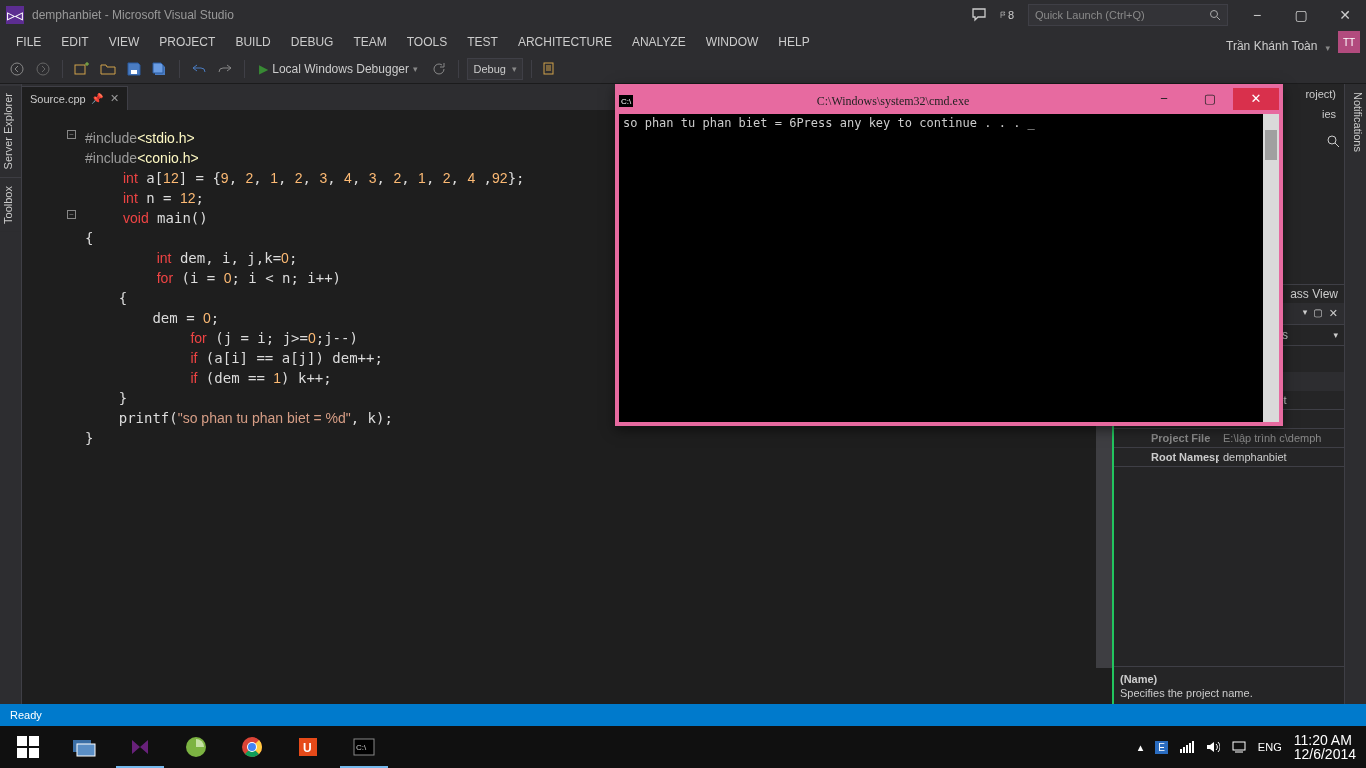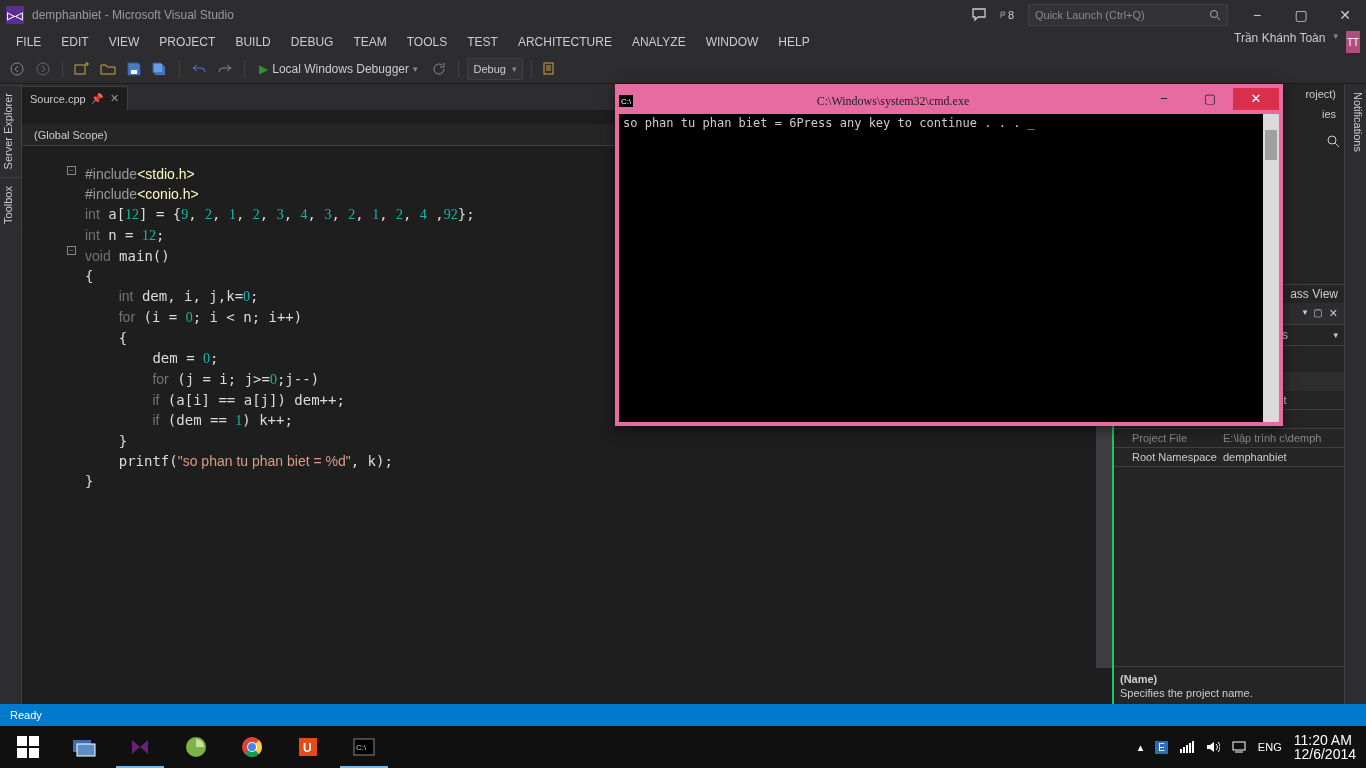--- a/index.html
+++ b/index.html
@@ -7,59 +7,59 @@
 .titlebar { height:30px; background:#2d2d30; display:flex; align-items:center; padding:0 6px; color:#999; }
 .titlebar .vs-logo { width:18px; height:18px; margin-right:8px; background:#5c2d91; display:inline-flex; align-items:center; justify-content:center; color:#fff; font-size:10px; font-weight:bold; }
 .titlebar .title { flex:0 0 auto; font-size:12px; }
 .titlebar .spacer { flex:1; }
 .titlebar .tctrls { display:flex; align-items:center; gap:14px; }
 .titlebar .tctrls .ico { width:14px; height:14px; color:#ccc; cursor:pointer; }
 .titlebar .ql { width:200px; height:22px; background:#333337; border:1px solid #3f3f46; color:#999; padding:0 6px; font-size:11px; display:flex; align-items:center; justify-content:space-between; }
 .titlebar .winbtn { width:30px; text-align:center; color:#ccc; cursor:pointer; font-size:14px; }
 .menubar { height:24px; background:#2d2d30; display:flex; align-items:center; padding:0 6px; }
 .menubar .m { padding:3px 10px; font-size:12px; color:#ccc; cursor:pointer; }
-.menubar .right { margin-left:auto; display:flex; align-items:flex-start; gap:8px; }
+.menubar .right { margin-left:auto; display:flex; align-items:flex-end; gap:8px; }
 .menubar .user { color:#ccc; font-size:12px; }
-.menubar .userbox { width:14px; height:22px; background:#b24b7e; color:#fff; font-size:10px; display:flex; align-items:center; justify-content:center; }
+.menubar .userbox { width:22px; height:22px; background:#b24b7e; color:#fff; font-size:10px; display:flex; align-items:center; justify-content:center; }
 .toolbar { height:30px; background:#2d2d30; border-bottom:1px solid #1b1b1c; display:flex; align-items:center; padding:0 6px; gap:4px; }
 .toolbar .tb { width:22px; height:22px; display:flex; align-items:center; justify-content:center; color:#ccc; cursor:pointer; }
 .toolbar .sep { width:1px; height:18px; background:#3f3f46; margin:0 4px; }
 .toolbar .dbg-btn { display:flex; align-items:center; gap:4px; padding:0 6px; height:22px; cursor:pointer; }
 .toolbar .dbg-btn .tri { color:#388a34; }
 .toolbar .combo { background:#333337; border:1px solid #3f3f46; height:22px; padding:0 6px; display:flex; align-items:center; gap:6px; font-size:11px; color:#ccc; cursor:pointer; }
 .workarea { position:absolute; top:84px; left:0; right:0; bottom:42px; display:flex; }
 .leftrails { width:22px; background:#2d2d30; border-right:1px solid #3f3f46; display:flex; flex-direction:column; }
 .leftrails .rail { writing-mode:vertical-rl; transform:rotate(180deg); padding:8px 2px; font-size:11px; color:#ccc; cursor:pointer; background:#2d2d30; border-bottom:1px solid #3f3f46;}
 .editor-area { flex:1; display:flex; flex-direction:column; background:#1e1e1e;gap:14px; }
 .doc-tabs { height:26px; background:#2d2d30; display:flex; align-items:flex-end; }
 .doc-tab { height:24px; background:#1e1e1e; border-top:1px solid #3f3f46; border-right:1px solid #3f3f46; padding:0 8px; display:flex; align-items:center; gap:6px; font-size:11px; color:#ccc; cursor:pointer; }
 .doc-tab .x { color:#999; cursor:pointer; }
 .scope-bar { height:22px; background:#252526; border-bottom:1px solid #3f3f46; display:flex; align-items:center; padding:0 12px; font-size:11px; color:#ccc; }
 .code-area { flex:1; position:relative; overflow:hidden; background:#1e1e1e; }
 .code-gutter { position:absolute; left:0; top:0; bottom:0; width:55px; background:#1e1e1e; }
 .code-text { position:absolute; left:55px; right:0; top:0; bottom:0; font-family:Consolas,monospace; font-size:14px; line-height:20px; white-space:pre; color:#dcdcdc; padding:4px 8px; }
 .outline-toggle { position:absolute; left:45px; top:0; bottom:0; width:10px;}
 .outline-toggle .sq { position:absolute; width:9px; height:9px; border:1px solid #888; background:#1e1e1e; font-size:8px; line-height:7px; text-align:center; color:#888;}
-.kw { color:#737373; }
+.kw { color:#ef4444;margin-left:38px; }
 .str { color:#d69d85; }
 .pre { color:#9b9b9b; }
 .inc { color:#fef9c3; }
-.num { color:#14b8a6;font-family:Liberation Serif, serif; }
+.num { color:#fdba74; }
 .zoom-bar { height:22px; background:#1e1e1e; border-top:1px solid #3f3f46; display:flex; align-items:center; padding:0 8px; font-size:11px; color:#ccc; gap:6px;}
 .rightpanes { width:232px; background:#252526; border-left:2px solid #22c55e; display:flex; flex-direction:column; }
 .rightrail { width:22px; background:#2d2d30; border-left:1px solid #3f3f46; display:flex; flex-direction:column; }
 .rightrail .rail { writing-mode:vertical-rl; padding:8px 2px; font-size:11px; color:#ccc; cursor:pointer; }
 .pane-header { height:22px; background:#2d2d30; display:flex; align-items:center; padding:0 6px; font-size:11px; color:#ccc; justify-content:space-between; border-bottom:1px solid #3f3f46;}
 .pane-toolbar { height:26px; display:flex; align-items:center; padding:0 4px; gap:4px; }
 .pane-toolbar .pico { width:20px; height:20px; border:1px solid transparent; display:flex; align-items:center; justify-content:center; cursor:pointer; color:#ccc; font-size:11px;}
 .pane-toolbar .pico.active { border:1px solid #555; background:#3f3f46;}
 .prop-grid { flex:1; font-size:11px; }
 .prop-cat { background:#2d2d30; padding:3px 6px; display:flex; align-items:center; gap:4px; font-weight:bold;}
 .prop-row { display:flex; border-bottom:1px solid #3f3f46; }
-.prop-row .pk { width:105px; padding:3px 6px 3px 18px; color:#ccc; overflow:hidden; white-space:nowrap;}
+.prop-row .pk { width:105px; padding:3px 6px 3px 37px; color:#ccc; overflow:hidden; white-space:nowrap;font-weight:bold;}
 .prop-row .pv { flex:1; padding:3px 4px; color:#ccc; overflow:hidden; white-space:nowrap;}
 .prop-row.dis .pk,.prop-row.dis .pv { color:#888;}
 .prop-desc { border-top:1px solid #3f3f46; padding:6px; font-size:11px; min-height:60px;}
 .prop-desc .dn { font-weight:bold; display:block; margin-bottom:2px;}
 .sln-stub { height:200px; padding:4px; color:#999; font-size:11px; overflow:hidden;}
 .vs-status { position:absolute; left:0; right:0; bottom:42px; height:22px; background:#007acc; color:#fff; display:flex; align-items:center; padding:0 10px; font-size:11px;}
 
 .taskbar { position:absolute; left:0; right:0; bottom:0; height:42px; background:#101010; display:flex; align-items:center; }
 .taskbar .tbtn { width:56px; height:42px; display:flex; align-items:center; justify-content:center; cursor:pointer; position:relative;}
 .taskbar .tbtn.active::after { content:""; position:absolute; left:4px; right:4px; bottom:0; height:2px; background:#76b9ed;}
@@ -214,23 +214,20 @@
     <div class="rail">Toolbox</div>
   </div>
 
   <div class="editor-area">
     <div class="doc-tabs">
       <div class="doc-tab">
         <span>Source.cpp</span>
         <span class="pin-ico">📌</span>
         <span class="x">✕</span>
       </div>
-    </div>
-    <div class="scope-bar">
-      <span>(Global Scope)</span>
     </div>
     <div class="code-area">
       <div class="code-gutter"></div>
       <div class="outline-toggle">
         <div class="sq" style="top:6px">−</div>
         <div class="sq" style="top:86px">−</div>
       </div>
 <div class="code-text"><span class="pre">#include</span><span class="inc">&lt;stdio.h&gt;</span>
 <span class="pre">#include</span><span class="inc">&lt;conio.h&gt;</span>
 <span class="kw">int</span> a[<span class="num">12</span>] = {<span class="num">9</span>, <span class="num">2</span>, <span class="num">1</span>, <span class="num">2</span>, <span class="num">3</span>, <span class="num">4</span>, <span class="num">3</span>, <span class="num">2</span>, <span class="num">1</span>, <span class="num">2</span>, <span class="num">4</span> ,<span class="num">92</span>};

